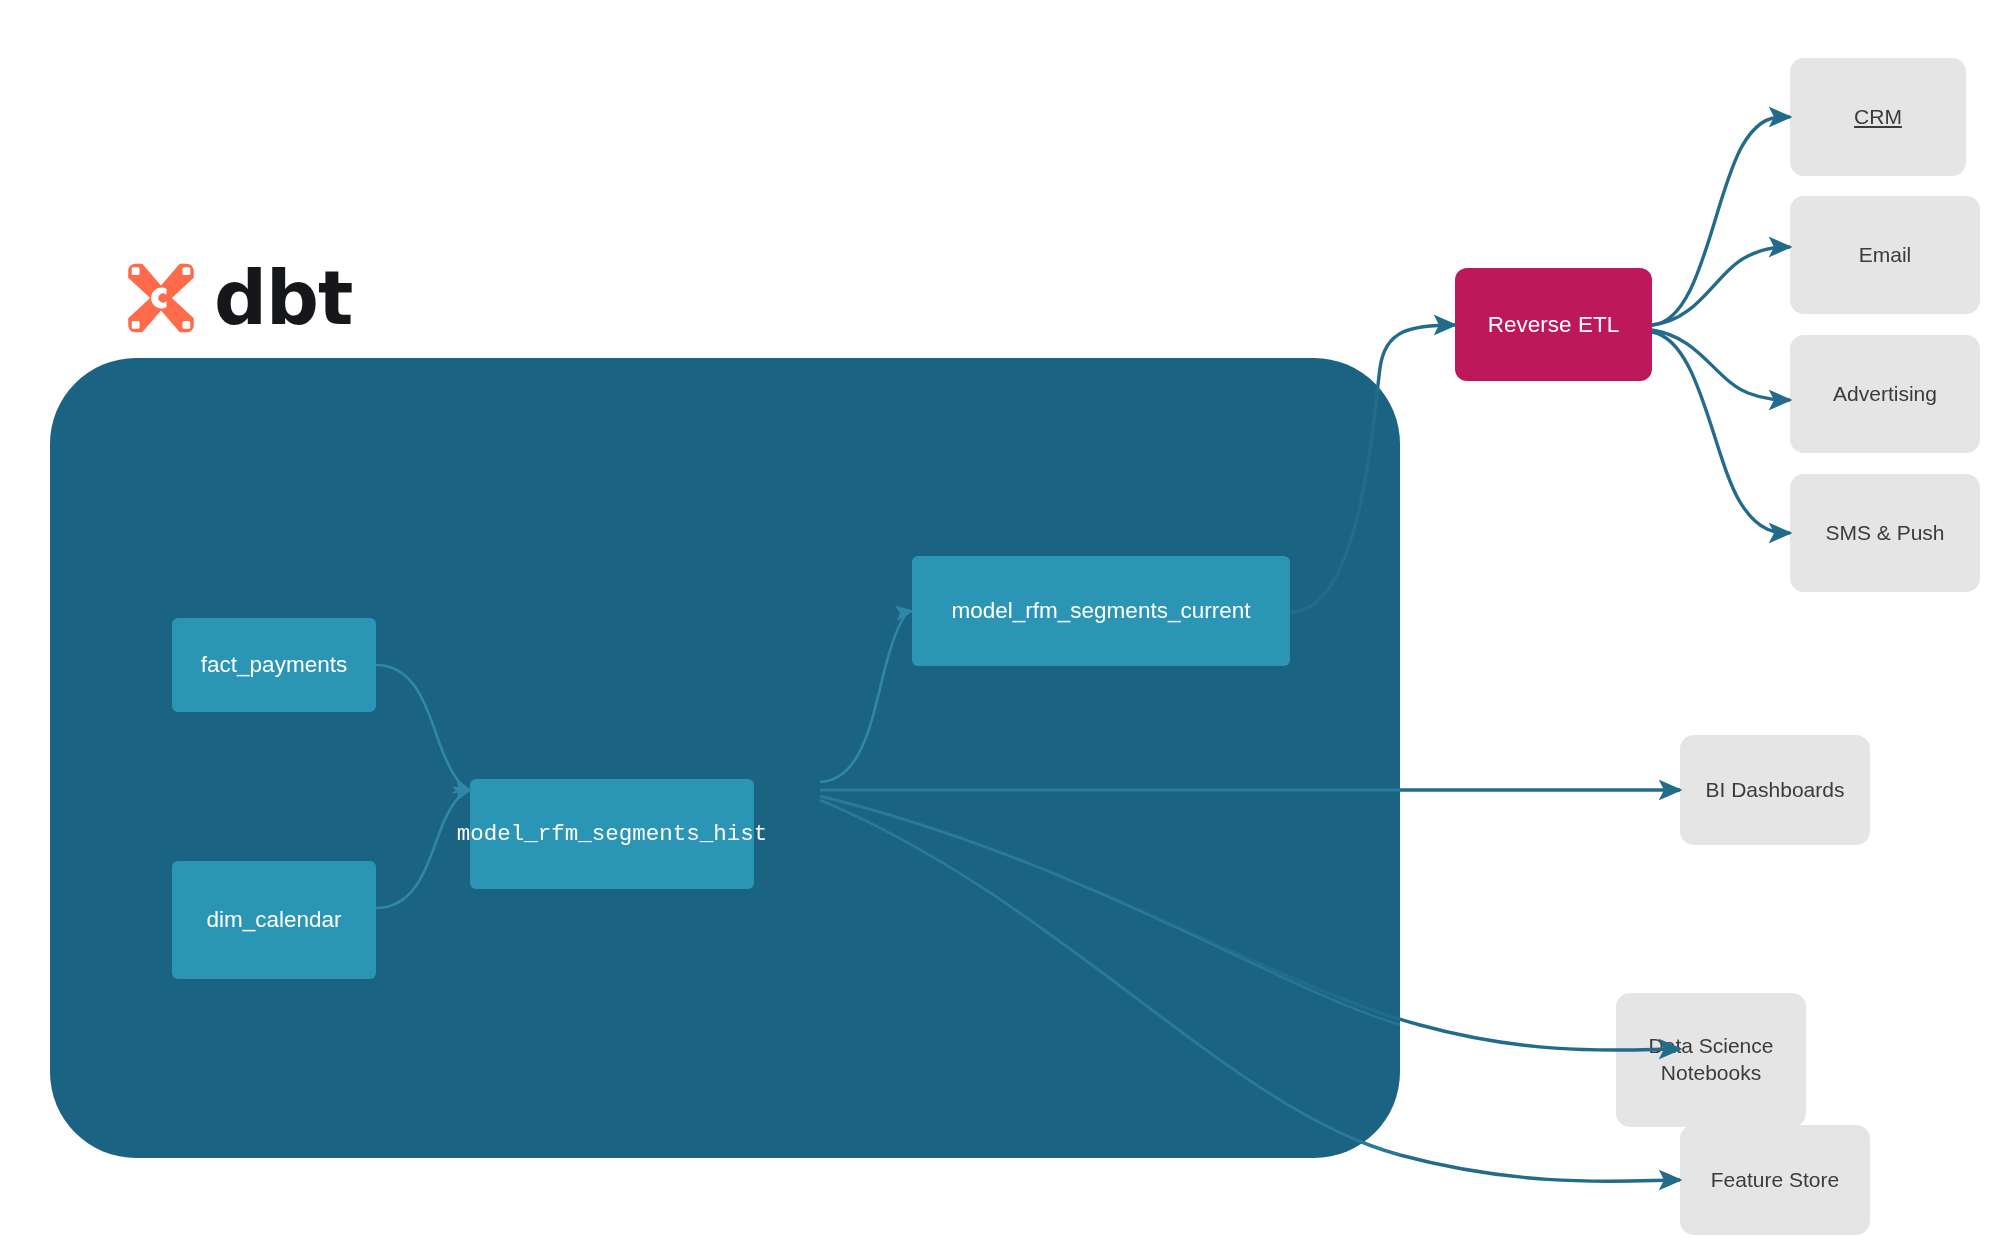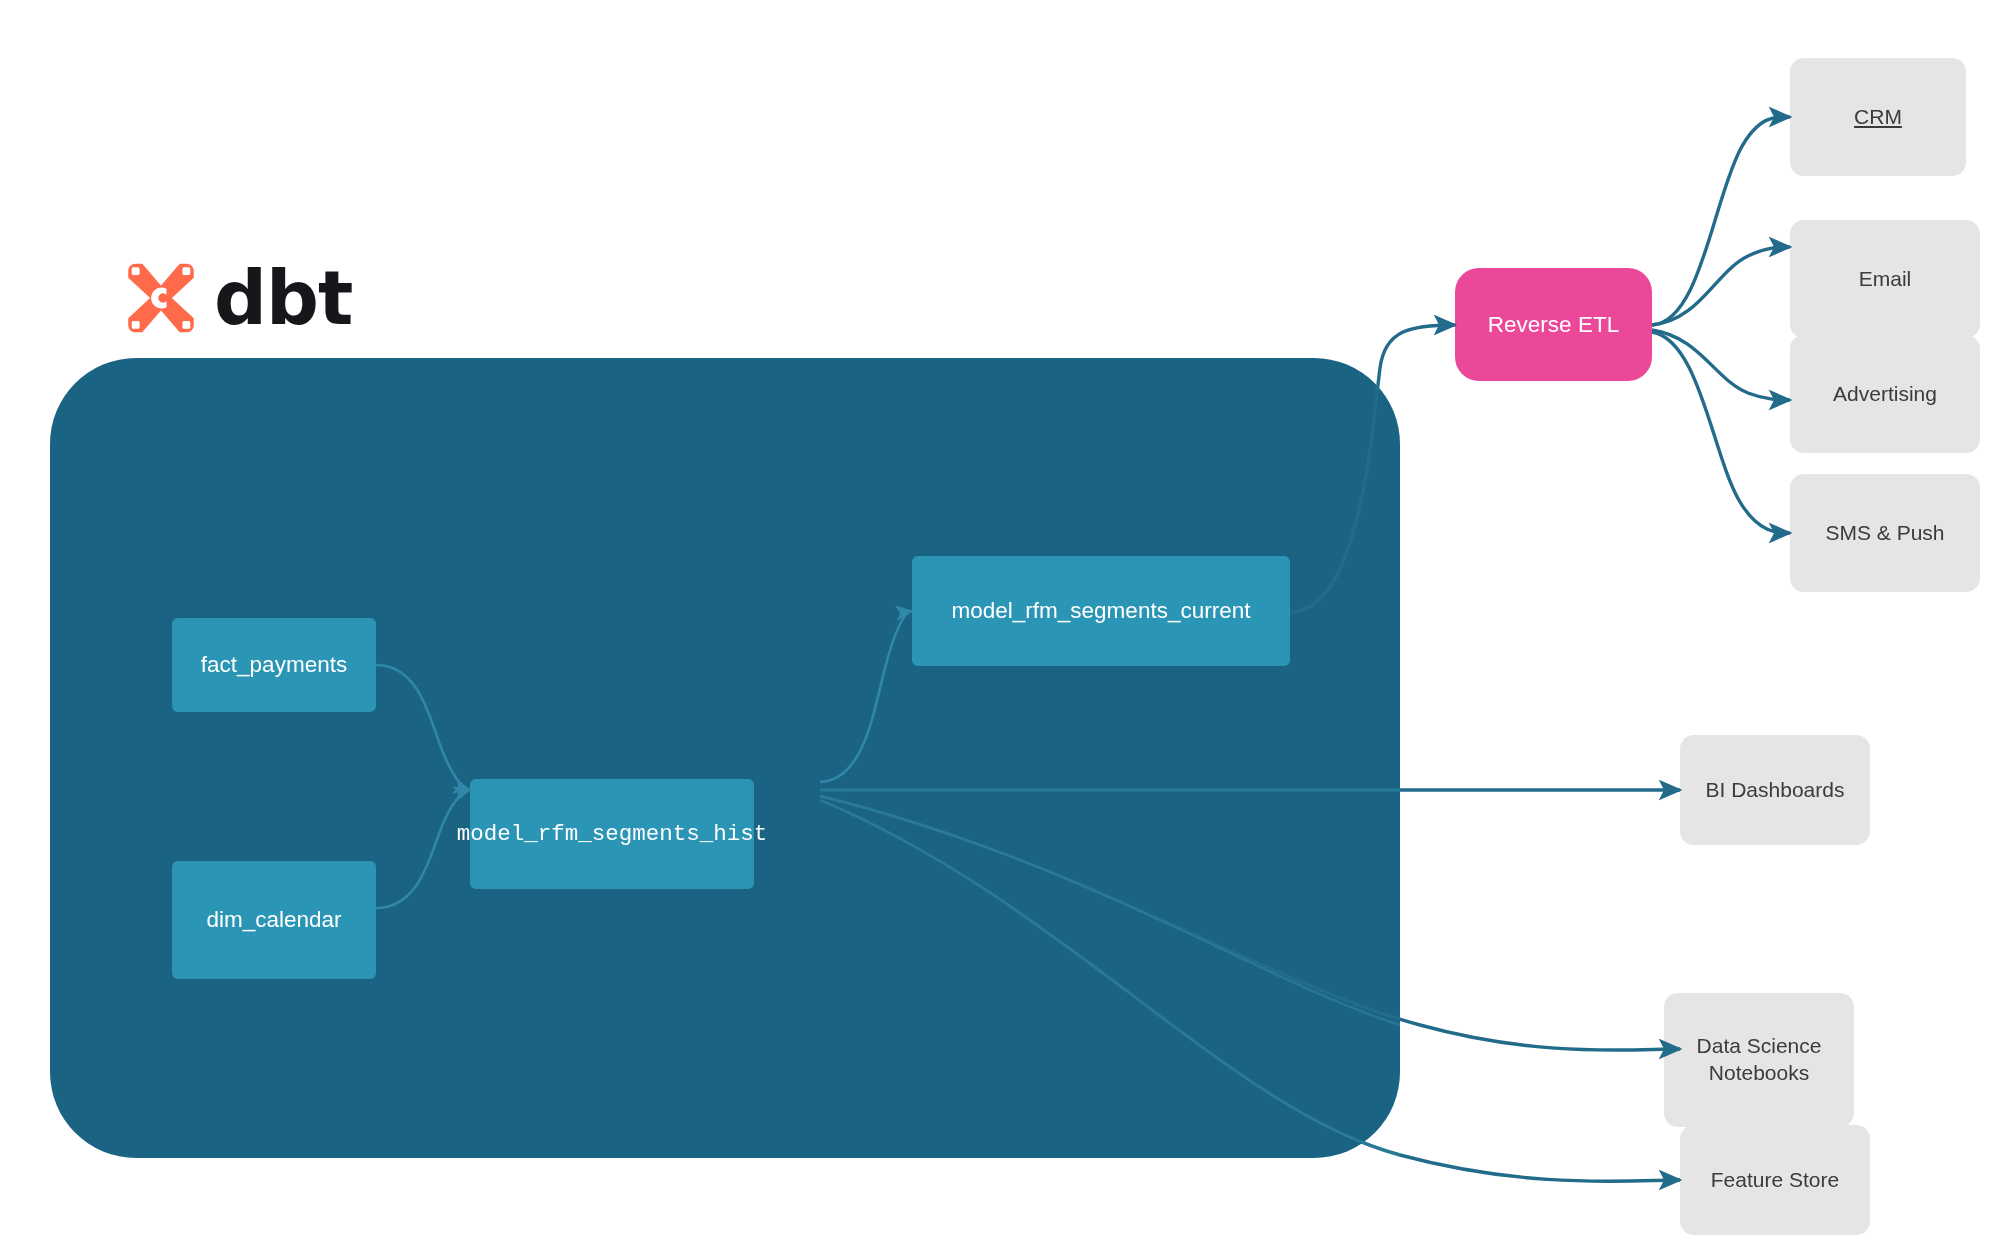--- a/index.html
+++ b/index.html
@@ -64,24 +64,24 @@
     box-sizing: border-box;
     border-radius: 6px;
     padding: 0 14px;
   }
   .node-model {
     background: #2b95b6;
     color: #ffffff;
     font-size: 22.5px;
   }
   .node-reverse-etl {
-    background: #ec4899;
+    background: #be185d;
     color: #ffffff;
     font-size: 22.5px;
-    border-radius: 24px;
+    border-radius: 12px;
   }
   .node-dest {
     background: #e5e5e5;
     color: #3b3b3b;
     font-size: 21px;
     border-radius: 14px;
     line-height: 1.28;
   }
   
   #edges-outer, #edges-inner {
@@ -177,37 +177,37 @@
     </div>
 
     <div class="node node-reverse-etl" style="left:1455px; top:268px; width:197px; height:113px;">
       <span>Reverse ETL</span>
     </div>
 
     <div class="node node-dest" style="left:1790px; top:58px; width:176px; height:118px;text-decoration:underline;">
       <span>CRM</span>
     </div>
 
-    <div class="node node-dest" style="left:1790px; top:196px; width:190px; height:118px;margin-top:24px;">
+    <div class="node node-dest" style="left:1790px; top:196px; width:190px; height:118px;">
       <span>Email</span>
     </div>
 
     <div class="node node-dest" style="left:1790px; top:335px; width:190px; height:118px;">
       <span>Advertising</span>
     </div>
 
     <div class="node node-dest" style="left:1790px; top:474px; width:190px; height:118px;">
       <span>SMS &amp; Push</span>
     </div>
 
     <div class="node node-dest" style="left:1680px; top:735px; width:190px; height:110px;">
       <span>BI Dashboards</span>
     </div>
 
-    <div class="node node-dest" style="left:1664px; top:993px; width:190px; height:134px;">
+    <div class="node node-dest" style="left:1616px; top:993px; width:190px; height:134px;">
       <span>
         <span>Data Science</span><br>
         <span>Notebooks</span>
       </span>
     </div>
 
     <div class="node node-dest" style="left:1680px; top:1125px; width:190px; height:110px;">
       <span>Feature Store</span>
     </div>
 

